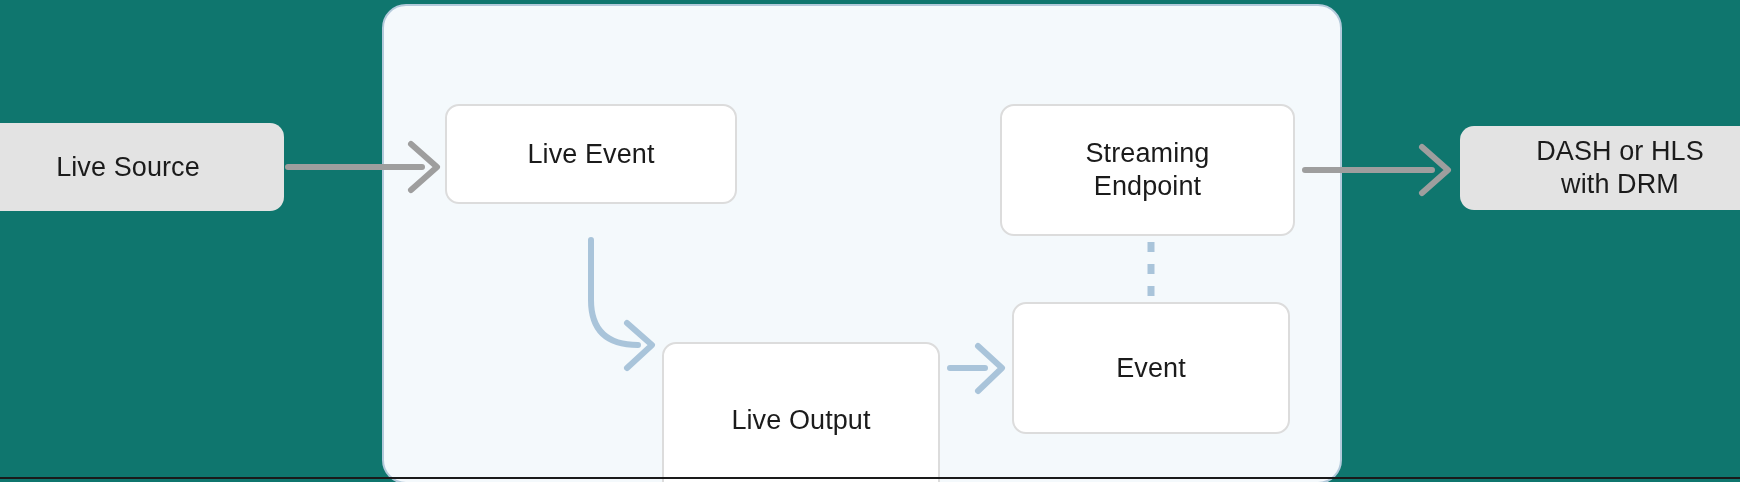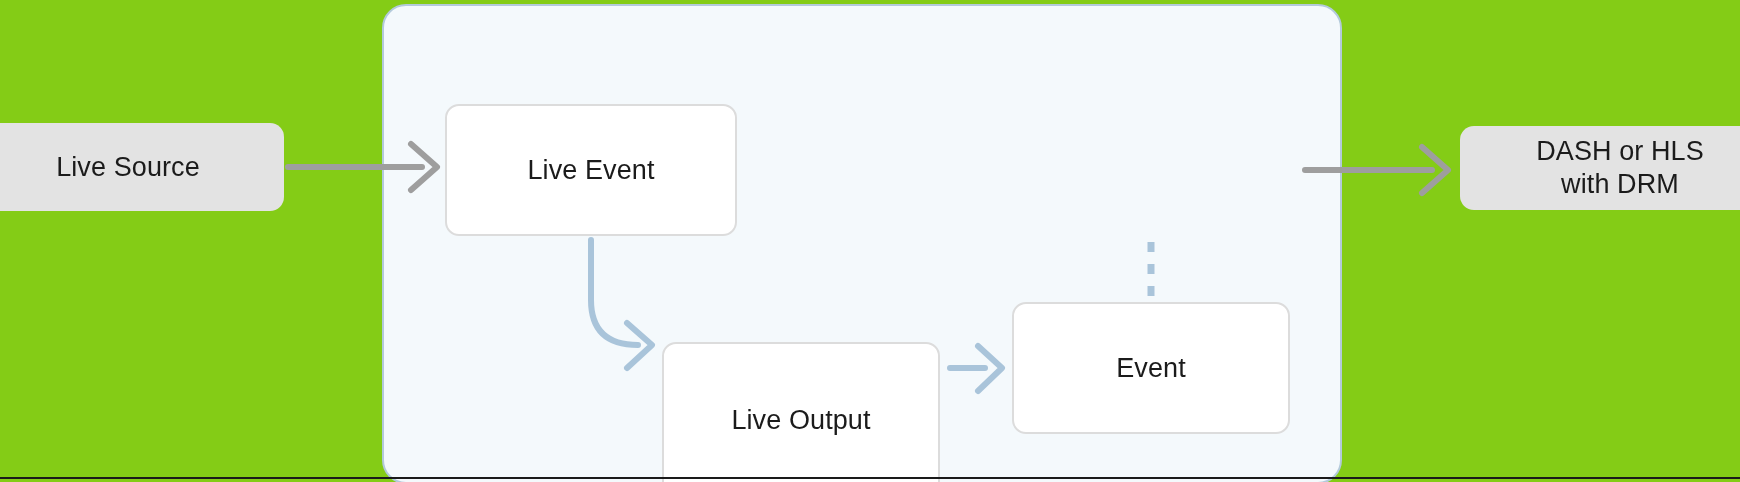--- a/index.html
+++ b/index.html
@@ -9,21 +9,21 @@
   }
   body {
     font-family: "Liberation Sans", sans-serif;
     -webkit-font-smoothing: antialiased;
   }
   #diagram-root {
     position: relative;
     width: 1740px;
     height: 482px;
     overflow: hidden;
-    background: #84cc16;
+    background: #0f766e;
   }
   .svg-layer {
     position: absolute;
     left: 0;
     top: 0;
     width: 1740px;
     height: 482px;
   }
   .node {
     position: absolute;
@@ -47,21 +47,21 @@
     background: #ffffff;
     border: 2px solid #dcdcdc;
     border-radius: 14px;
   }
   .node-label {
     display: block;
     white-space: pre-line;
   }
   
   #node-live-source  { left: -28px;  top: 123px; width: 312px; height: 88px;  }
-  #node-live-event   { left: 445px;  top: 104px; width: 292px; height: 132px; }
+  #node-live-event   { left: 445px;  top: 104px; width: 292px; height: 100px; }
   #node-streaming-endpoint { left: 1000px; top: 104px; width: 295px; height: 132px; }
   #node-live-output  { left: 662px;  top: 302px; width: 278px; height: 156px; margin-top: 40px; }
   #node-asset        { left: 1012px; top: 302px; width: 278px; height: 132px; }
   #node-dash-hls     { left: 1460px; top: 126px; width: 320px; height: 84px;  }
   .group-container {
     position: absolute;
     left: 382px;
     top: 4px;
     width: 960px;
     height: 480px;
@@ -114,20 +114,24 @@
   </svg>
 
   <div class="node node-external" id="node-live-source">
     <span class="node-label">Live Source</span>
   </div>
 
   <div class="node node-inner" id="node-live-event">
     <span class="node-label">Live Event</span>
   </div>
 
+  <div class="node node-inner" id="node-streaming-endpoint">
+    <span class="node-label">Streaming
+Endpoint</span>
+  </div>
 
   <div class="node node-inner" id="node-live-output">
     <span class="node-label">Live Output</span>
   </div>
 
   <div class="node node-inner" id="node-asset">
     <span class="node-label">Event</span>
   </div>
 
   <div class="node node-external" id="node-dash-hls">

